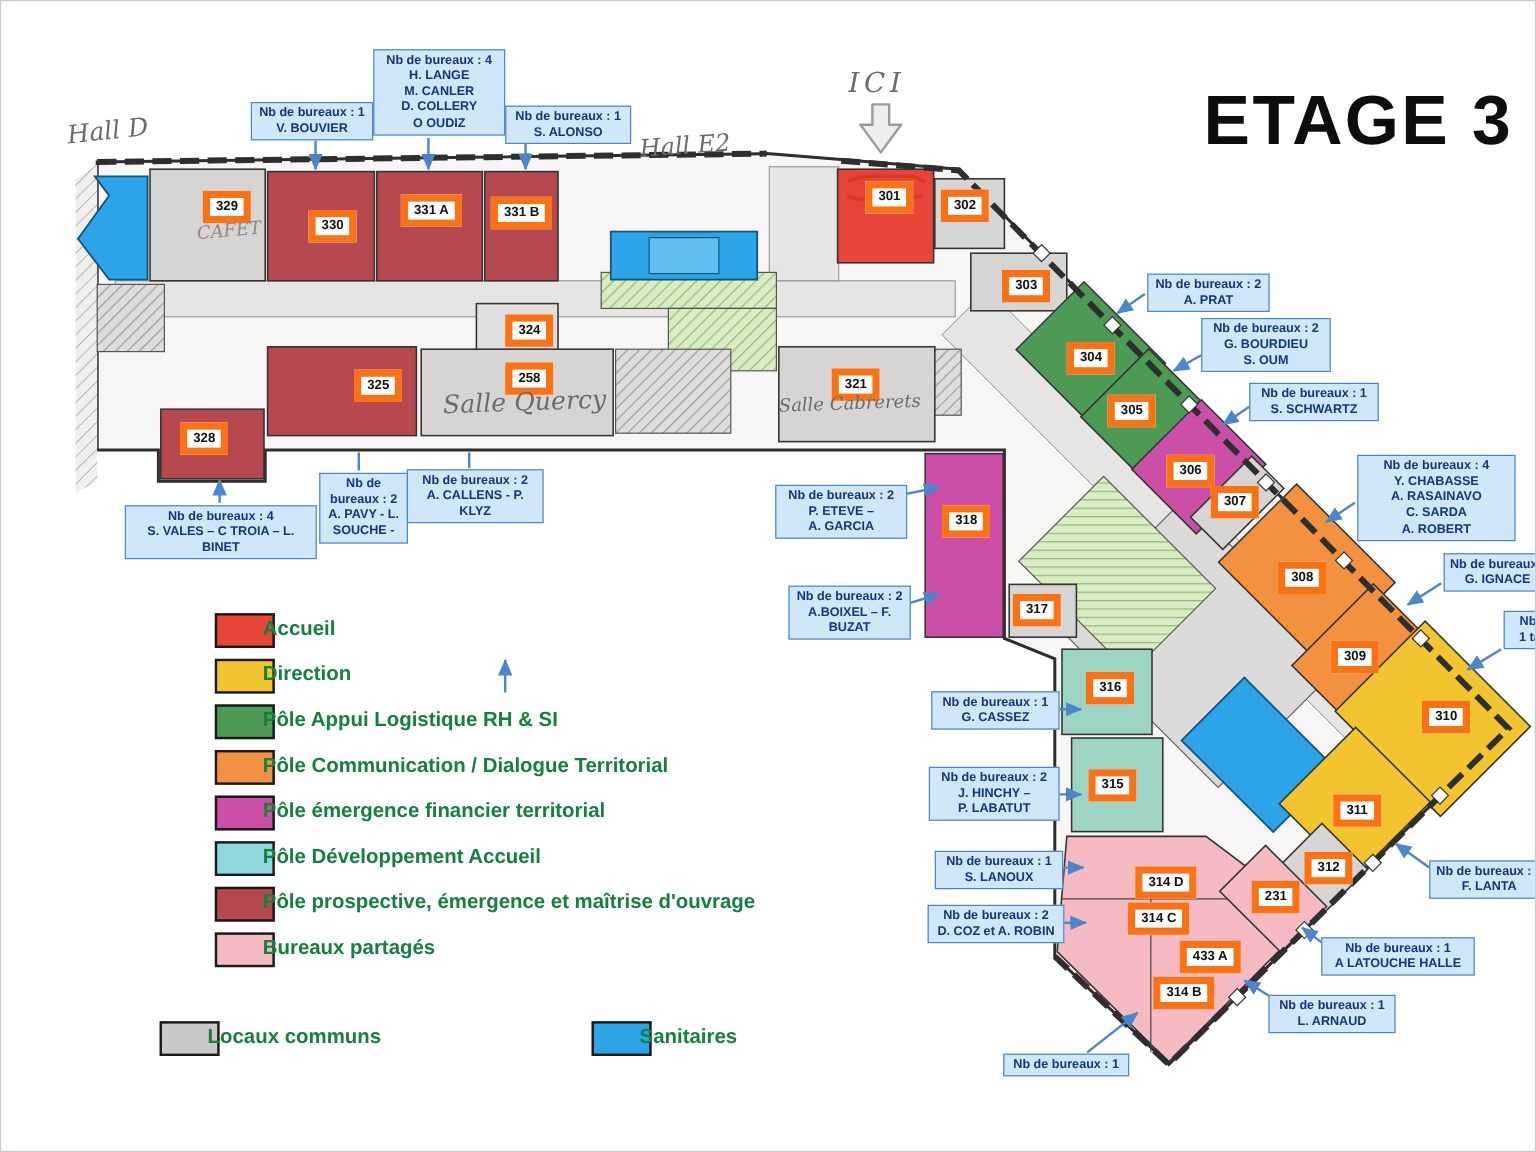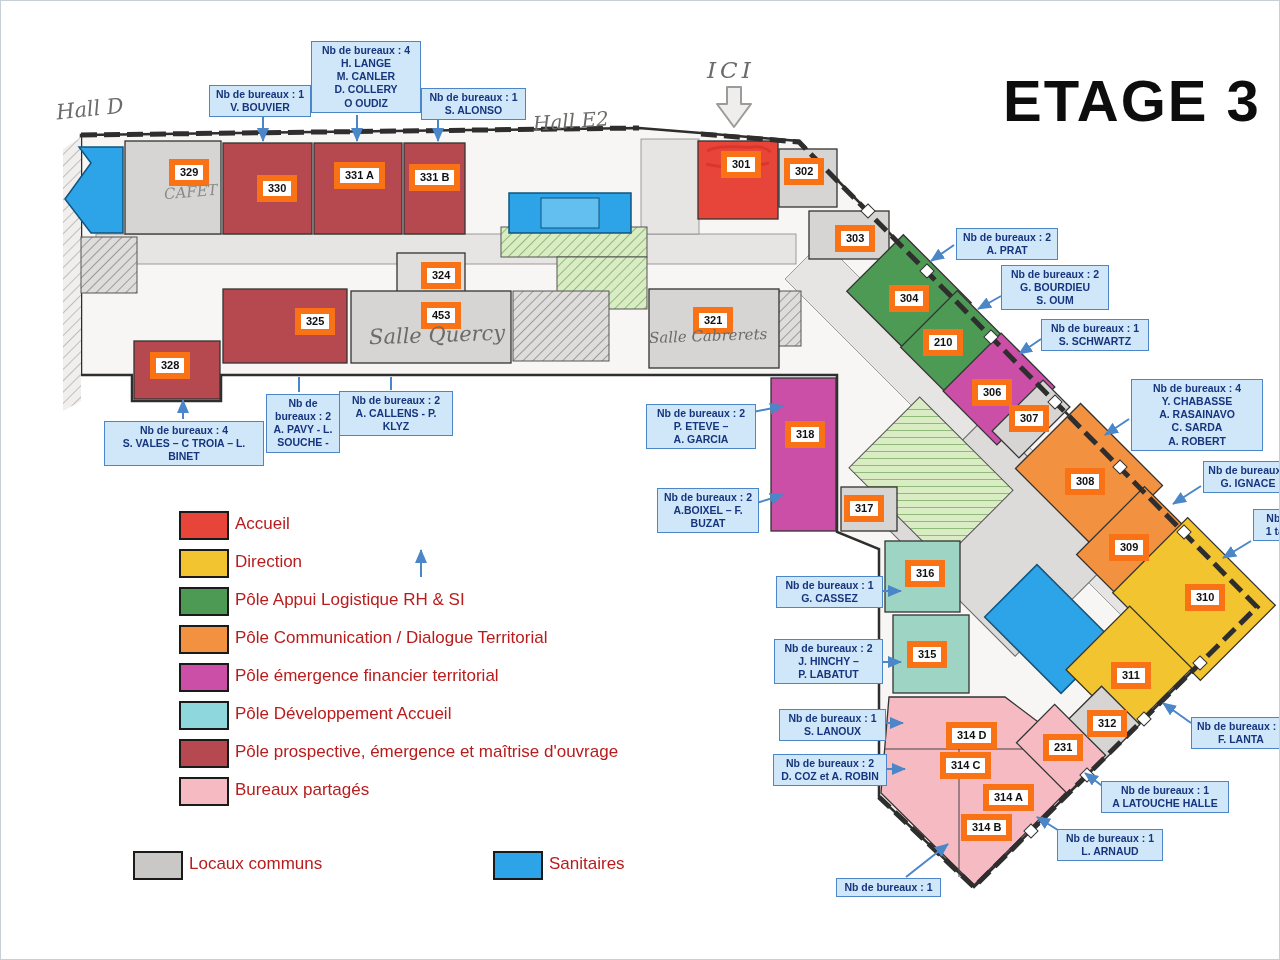--- a/index.html
+++ b/index.html
@@ -17,21 +17,21 @@
   .callout{position:absolute;background:#cfe7f8;border:1.5px solid #4a86c8;color:#17357e;
            font-size:10.5px;font-weight:bold;text-align:center;line-height:1.25;
            padding:2px 4px;white-space:pre-line;}
   .hand{position:absolute;font-family:"DejaVu Serif",serif;font-style:italic;
         color:#6b6b69;white-space:nowrap;}
   .title{position:absolute;left:1002px;top:66px;width:270px;font-size:58px;font-weight:800;
          letter-spacing:2px;color:#0d0d0d;}
   .lrow{position:absolute;height:26px;}
   .lswatch{position:absolute;left:0;top:0;width:46px;height:25px;border:2px solid #1a1a1a;
            display:inline-block;}
-  .llabel{position:absolute;left:56px;top:3px;font-size:17px;font-weight:normal;color:#b91c1c;
+  .llabel{position:absolute;left:40px;top:3px;font-size:17px;font-weight:bold;color:#15803d;
           white-space:nowrap;}
 </style>
 </head>
 <body>
 
 <div id="canvas">
 
   <svg id="plan-svg" width="1278" height="958">
     <defs>
       <marker id="arr" markerWidth="9" markerHeight="9" refX="6.5" refY="3" orient="auto">
@@ -176,40 +176,40 @@
     </g>
   </svg>
 
   <div class="title">ETAGE 3</div>
 
   <div class="badge" style="left:168px;top:158px">329</div>
   <div class="badge" style="left:256px;top:174px">330</div>
   <div class="badge" style="left:333px;top:161px">331 A</div>
   <div class="badge" style="left:408px;top:163px">331 B</div>
   <div class="badge" style="left:420px;top:261px">324</div>
-  <div class="badge" style="left:420px;top:301px">453</div>
+  <div class="badge" style="left:420px;top:301px">258</div>
   <div class="badge" style="left:294px;top:307px">325</div>
   <div class="badge" style="left:149px;top:351px">328</div>
   <div class="badge" style="left:692px;top:306px">321</div>
   <div class="badge" style="left:720px;top:150px">301</div>
   <div class="badge" style="left:783px;top:157px">302</div>
   <div class="badge" style="left:834px;top:224px">303</div>
   <div class="badge" style="left:888px;top:284px">304</div>
-  <div class="badge" style="left:922px;top:328px">210</div>
+  <div class="badge" style="left:922px;top:328px">305</div>
   <div class="badge" style="left:971px;top:378px">306</div>
   <div class="badge" style="left:1008px;top:404px">307</div>
   <div class="badge" style="left:1064px;top:467px">308</div>
   <div class="badge" style="left:1108px;top:533px">309</div>
   <div class="badge" style="left:1184px;top:583px">310</div>
   <div class="badge" style="left:1110px;top:661px">311</div>
   <div class="badge" style="left:1086px;top:709px">312</div>
   <div class="badge" style="left:1042px;top:733px">231</div>
   <div class="badge" style="left:945px;top:721px">314 D</div>
   <div class="badge" style="left:939px;top:751px">314 C</div>
-  <div class="badge" style="left:982px;top:783px">314 A</div>
+  <div class="badge" style="left:982px;top:783px">433 A</div>
   <div class="badge" style="left:960px;top:813px">314 B</div>
   <div class="badge" style="left:906px;top:640px">315</div>
   <div class="badge" style="left:904px;top:559px">316</div>
   <div class="badge" style="left:843px;top:494px">317</div>
   <div class="badge" style="left:784px;top:420px">318</div>
 
   <div class="callout" style="left:208px;top:84px;width:92px">Nb de bureaux : 1
 V. BOUVIER</div>
   <div class="callout" style="left:310px;top:40px;width:100px">Nb de bureaux : 4
 H. LANGE

